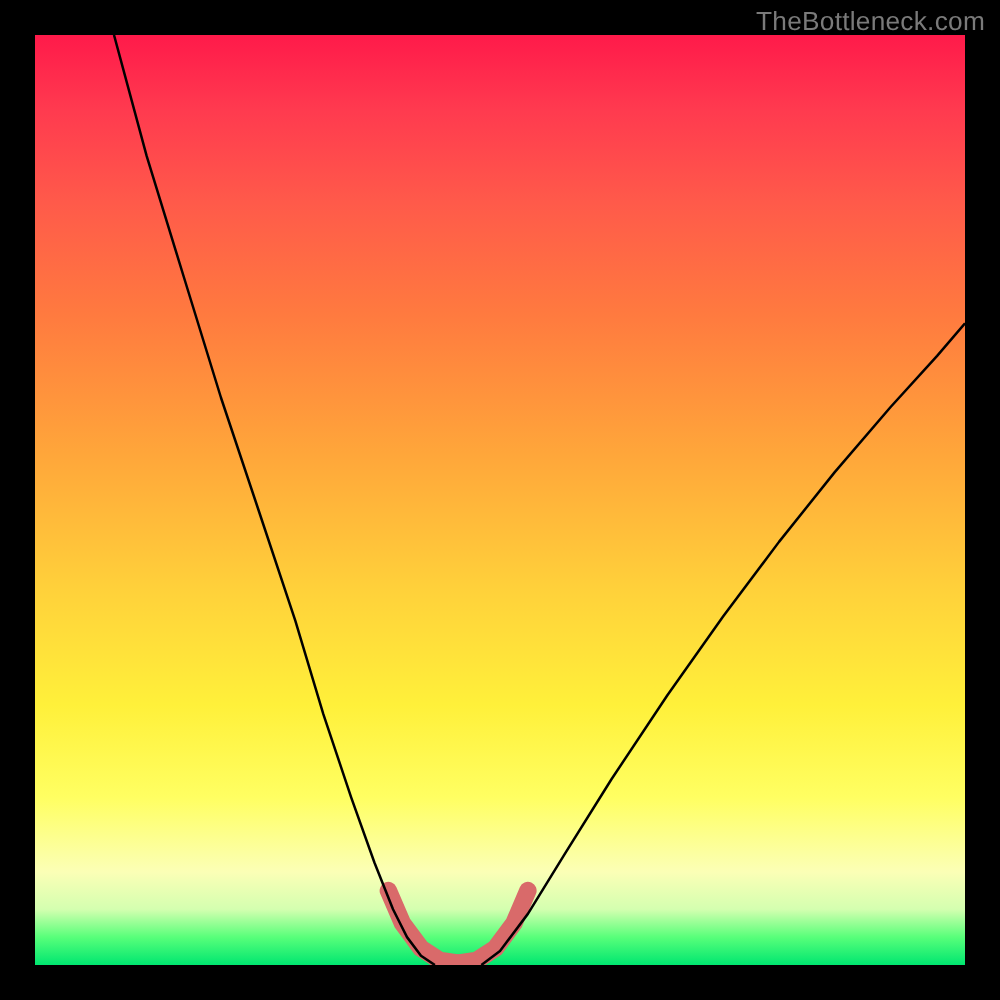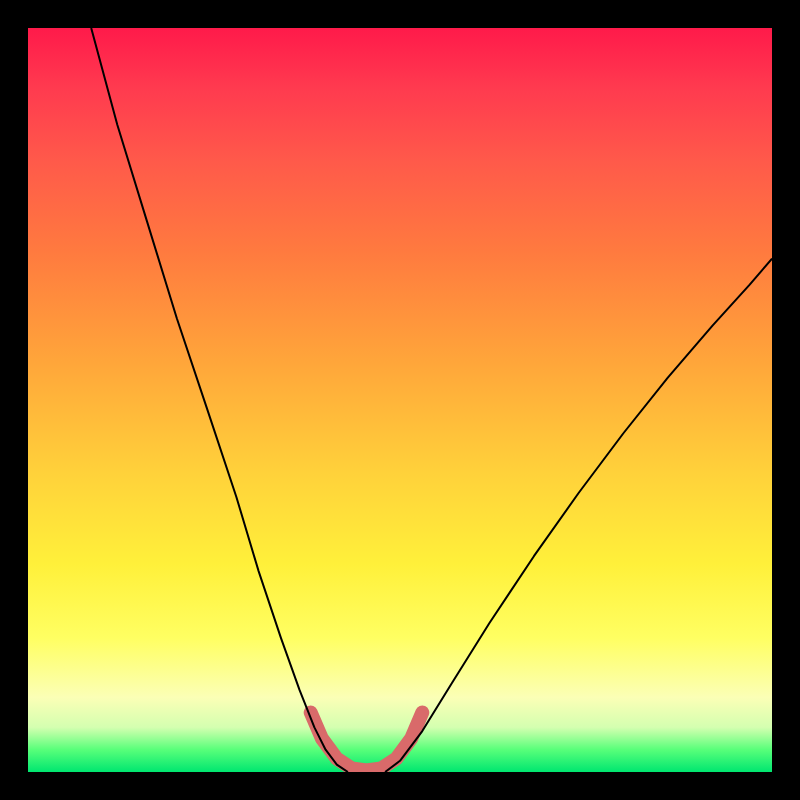--- a/index.html
+++ b/index.html
@@ -62,13 +62,14 @@
 <div class="frame">
   <div class="plot-area">
     <svg width="744" height="744" viewBox="0 0 744 744">
       <g id="chart-layer">
           <path d="M282.7 684.5 L293.9 710.5 L308.8 730.6 L323.6 740.3 L338.5 742.5 L353.4 740.3 L368.3 730.6 L383.2 710.5 L394.3 684.5" fill="none" stroke="#d96a6a" stroke-width="14" stroke-linecap="round" stroke-linejoin="round"></path>
           <path d="M63.2 0.0 L89.3 96.7 L119.0 193.4 L148.8 290.2 L178.6 379.4 L208.3 468.7 L230.6 543.1 L253.0 610.1 L271.6 662.2 L286.4 699.4 L297.6 721.7 L308.8 736.6 L319.9 744.0" fill="none" stroke="#000000" stroke-width="2" stroke-linejoin="round"></path>
           <path d="M357.1 744.0 L372.0 732.8 L394.3 703.1 L424.1 654.7 L461.3 595.2 L505.9 528.2 L550.6 465.0 L595.2 405.5 L639.8 349.7 L684.5 297.6 L721.7 256.7 L744.0 230.6" fill="none" stroke="#000000" stroke-width="2" stroke-linejoin="round"></path>
         </g>
     </svg>
   </div>
+  <div class="watermark">TheBottleneck.com</div>
 </div>
 
 </body></html>

